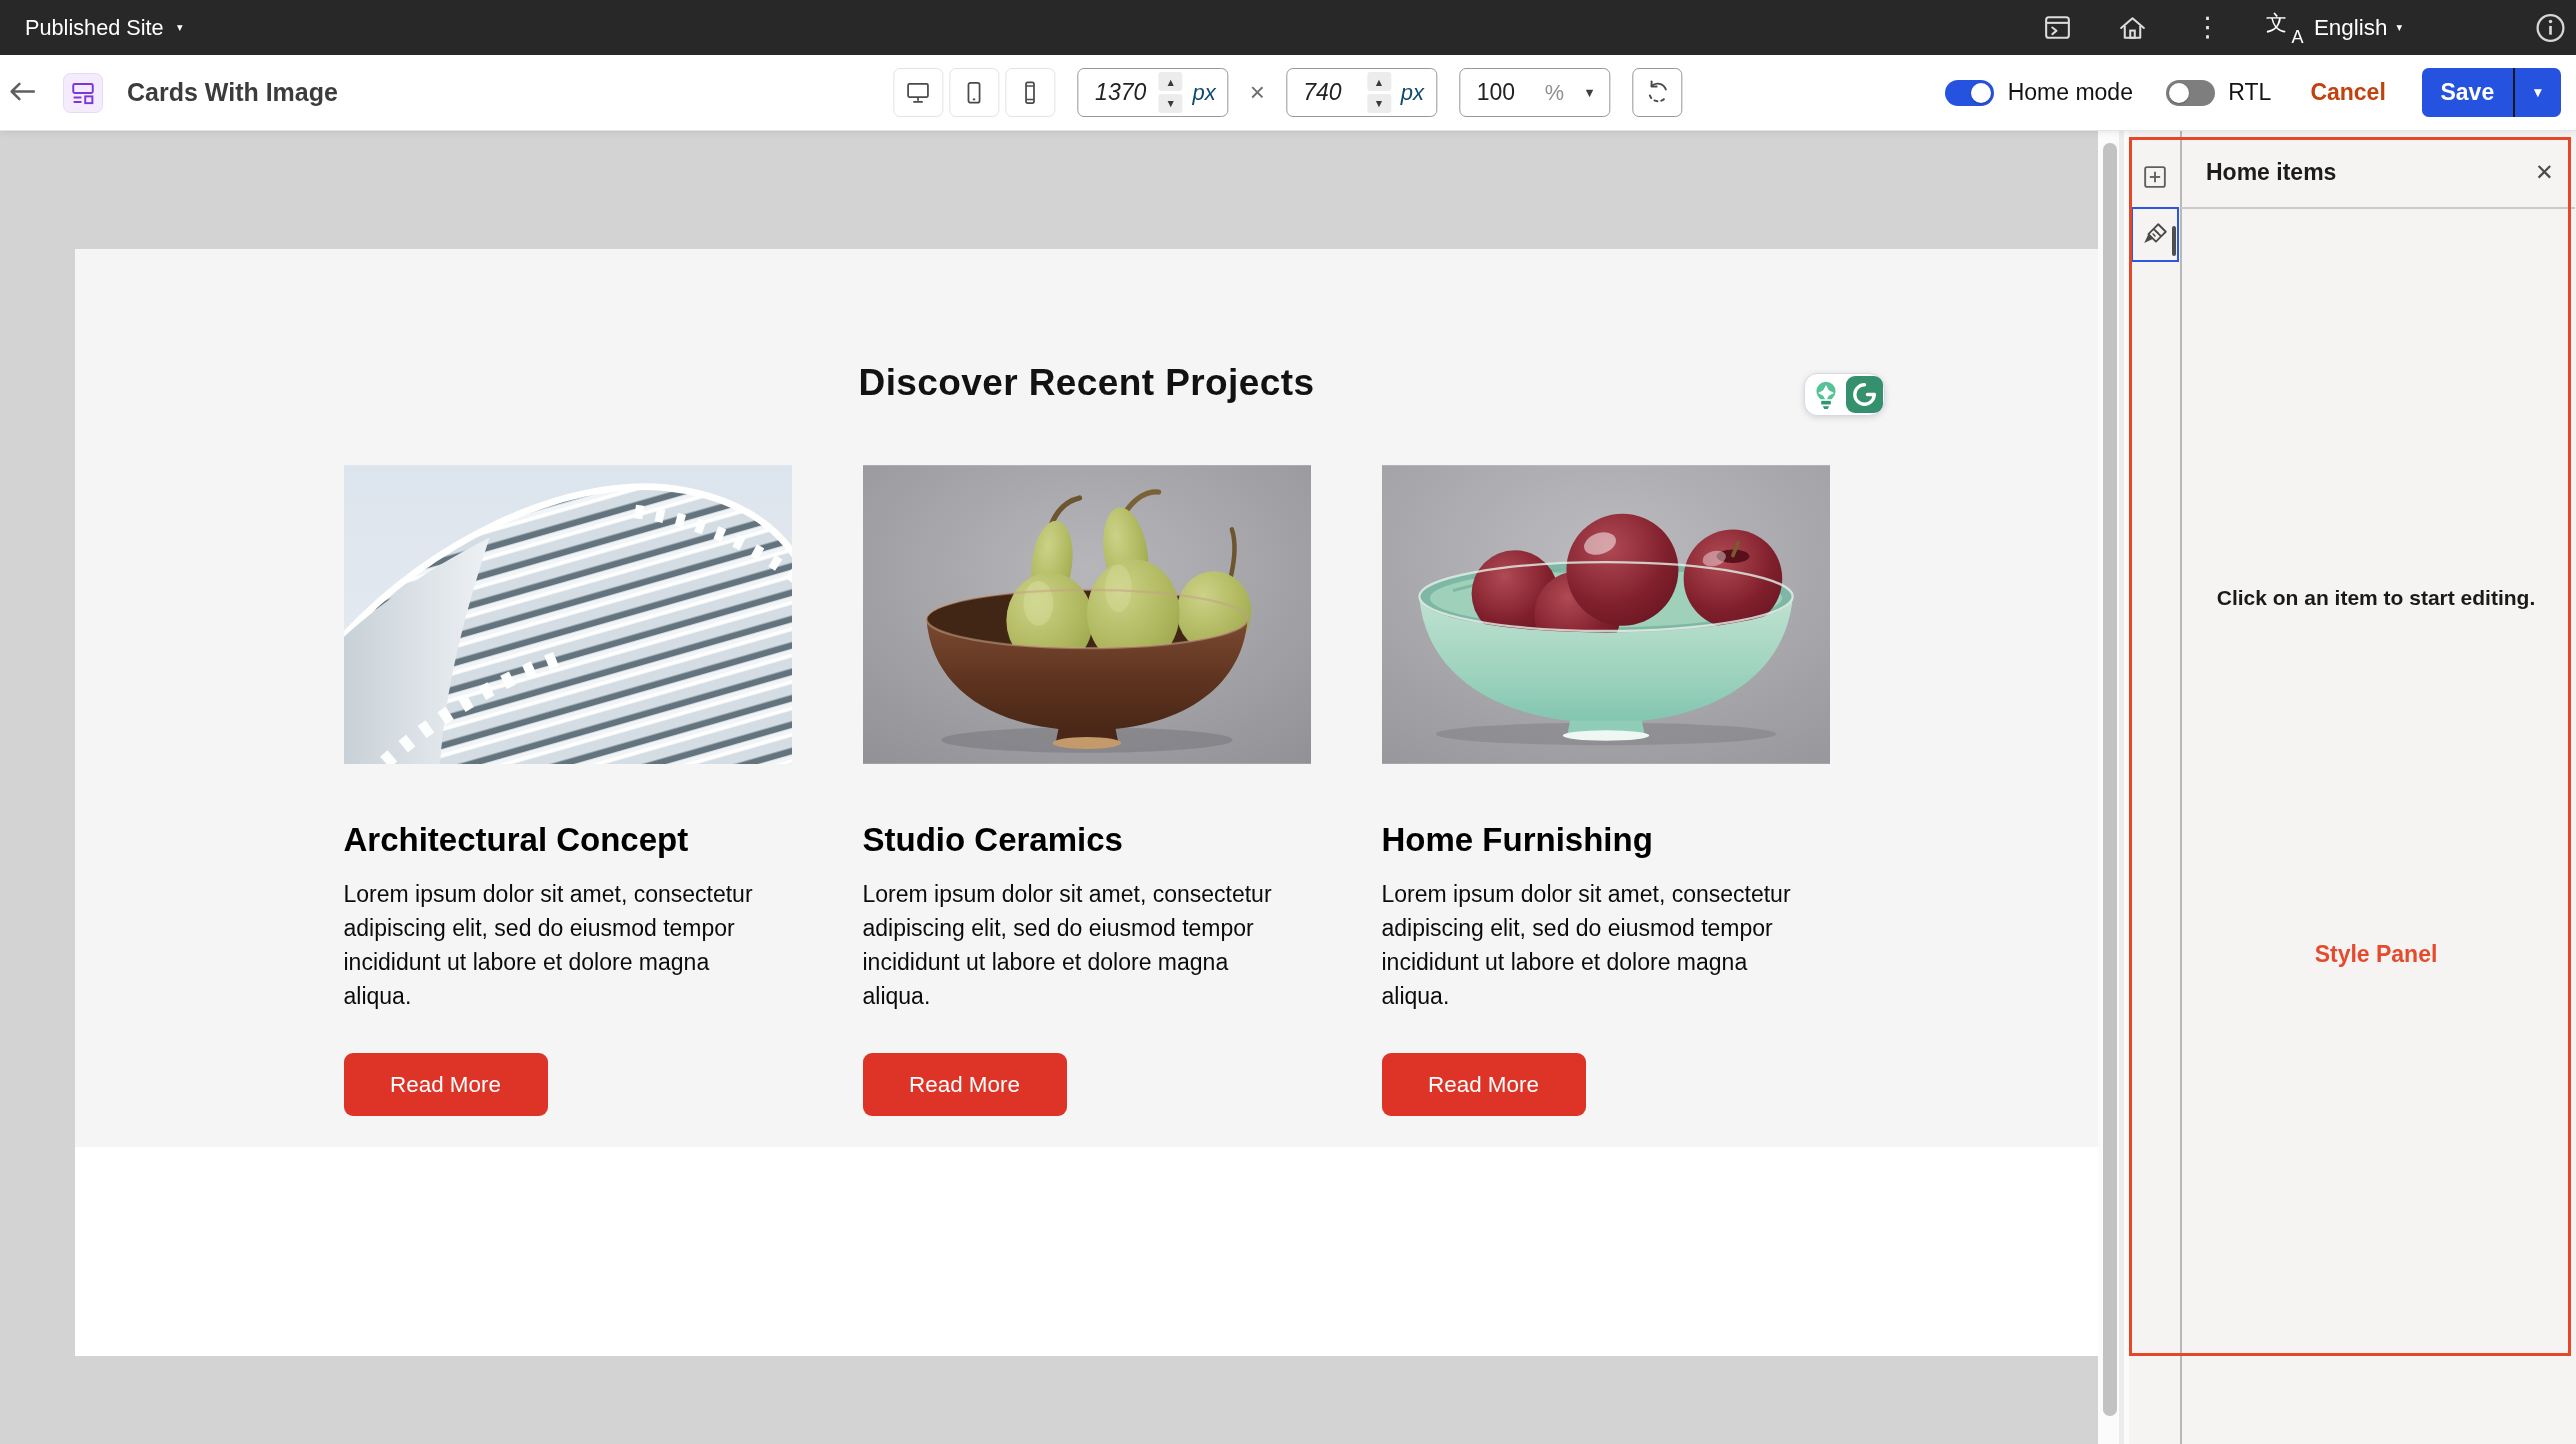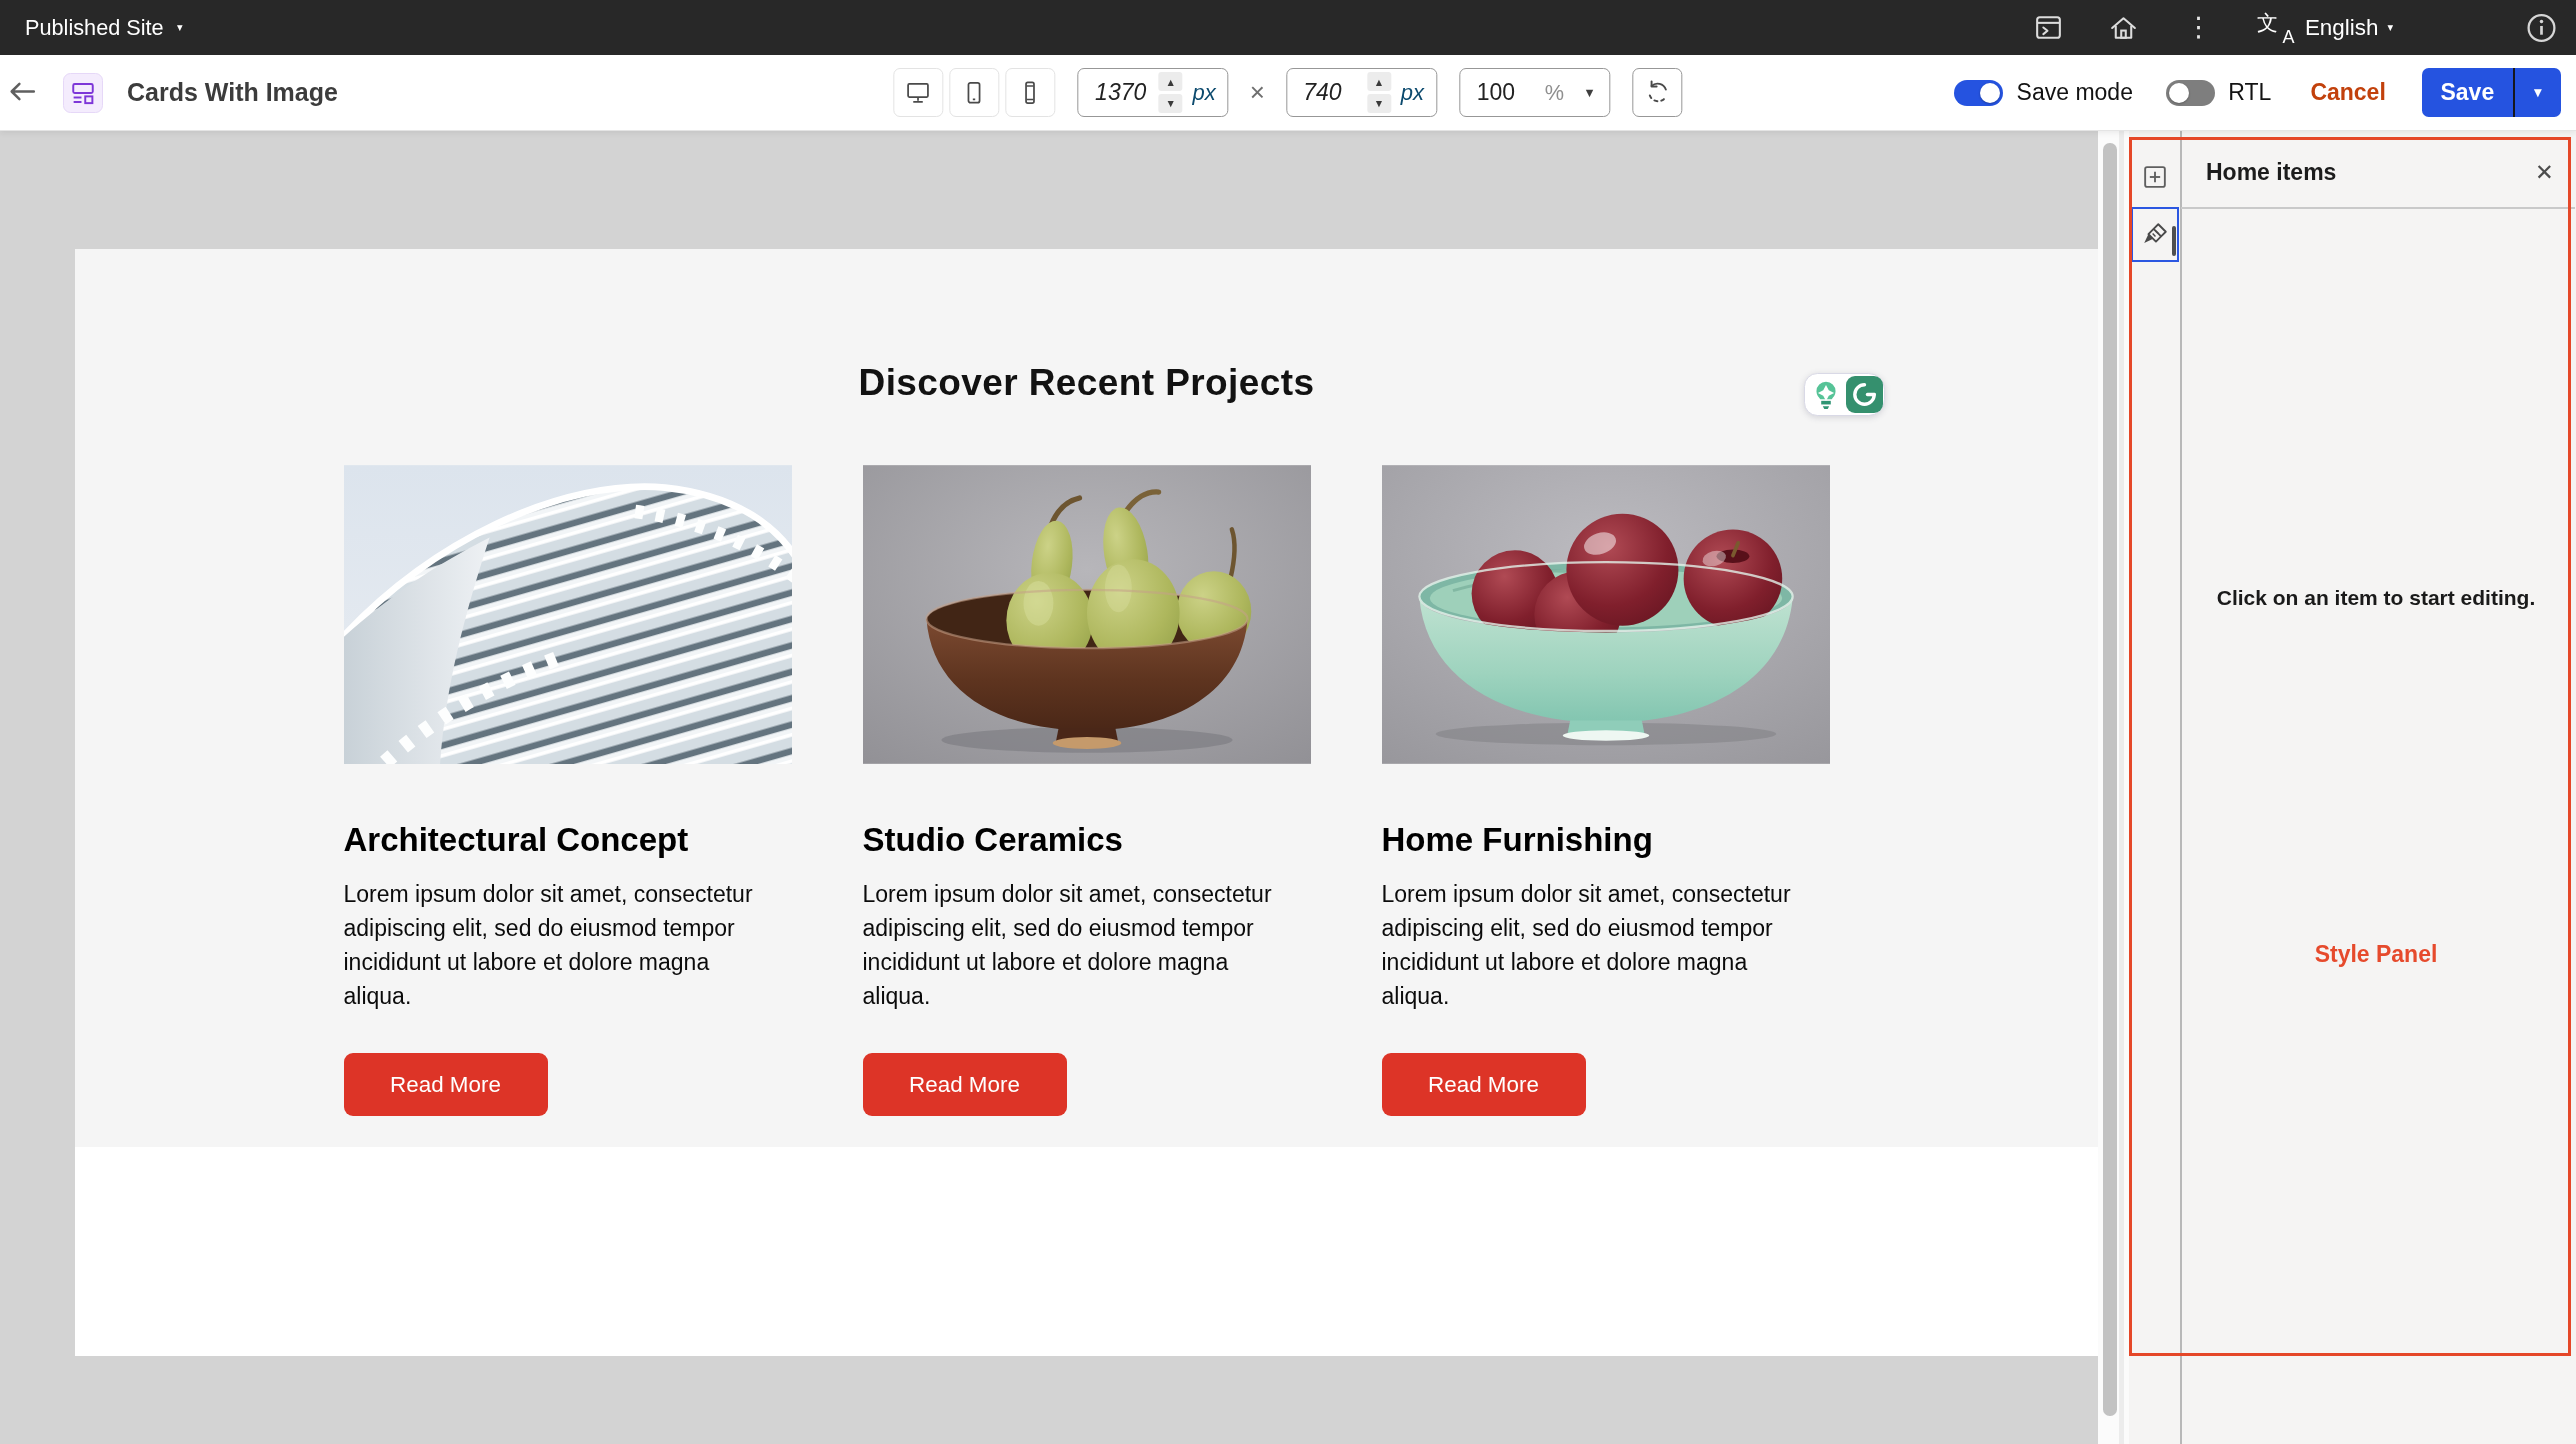--- a/index.html
+++ b/index.html
@@ -1,21 +1,21 @@
 <!DOCTYPE html>
 <html style="font-size:12px"><head>
 <meta charset="utf-8">
 <style>
   * { margin:0; padding:0; box-sizing:border-box; }
   html,body { width:2576px; height:1444px; overflow:hidden; background:#d3d3d3;
     font-family:"Liberation Sans", sans-serif; }
 
   
   #topbar { position:absolute; left:0; top:0; width:2576px; height:55px; background:#282828;
-    display:flex; align-items:center; padding:0 18px 0 25px; z-index:30; }
+    display:flex; align-items:center; padding:0 9px 0 25px; z-index:30; }
   .tb-site { display:flex; align-items:center; gap:13.4px; color:#fff; font-size:21.7px; cursor:pointer; }
   .tb-caret { font-size:11.2px; color:#fff; }
   .tb-right { margin-left:auto; display:flex; align-items:center; gap:42px; }
   .tb-icon { width:33px; height:33px; display:flex; align-items:center; justify-content:center; }
   .tb-lang { display:flex; align-items:center; gap:9px; color:#fff; font-size:22.4px; }
   .tb-translate { position:relative; width:39px; height:34px; }
   .tb-translate .cjk { position:absolute; left:0; top:-1.5px; font-size:21px; color:#fff; }
   .tb-translate .lat { position:absolute; right:1.5px; bottom:-3px; font-size:18px; color:#fff; }
   .tb-info { margin-left:90px; }
 
@@ -223,21 +223,21 @@
         <path d="M8.6,2.8 L8.6,8.8 L14.6,8.8" fill="none" stroke="#4a4a4a" stroke-width="2.3" stroke-linecap="round" stroke-linejoin="round"></path>
         <path d="M6.5,19.5 A10.5,10.5 0 0 0 23.5,23.6" fill="none" stroke="#4a4a4a" stroke-width="2.3" stroke-linecap="round" stroke-dasharray="3.6 4.6"></path>
       </svg>
     </div>
   </div>
 
   <div class="tlb-right">
     <div class="toggle on">
         <span class="knob"></span>
       </div>
-    <span class="tg-label">Save mode</span>
+    <span class="tg-label">Home mode</span>
     <span class="gap44"></span>
     <div class="toggle off">
         <span class="knob"></span>
       </div>
     <span class="tg-label">RTL</span>
     <span class="gap52"></span>
     <span class="cancel-link">Cancel</span>
     <div class="save-group">
       <div class="save-main">Save</div>
       <div class="save-div"></div>

